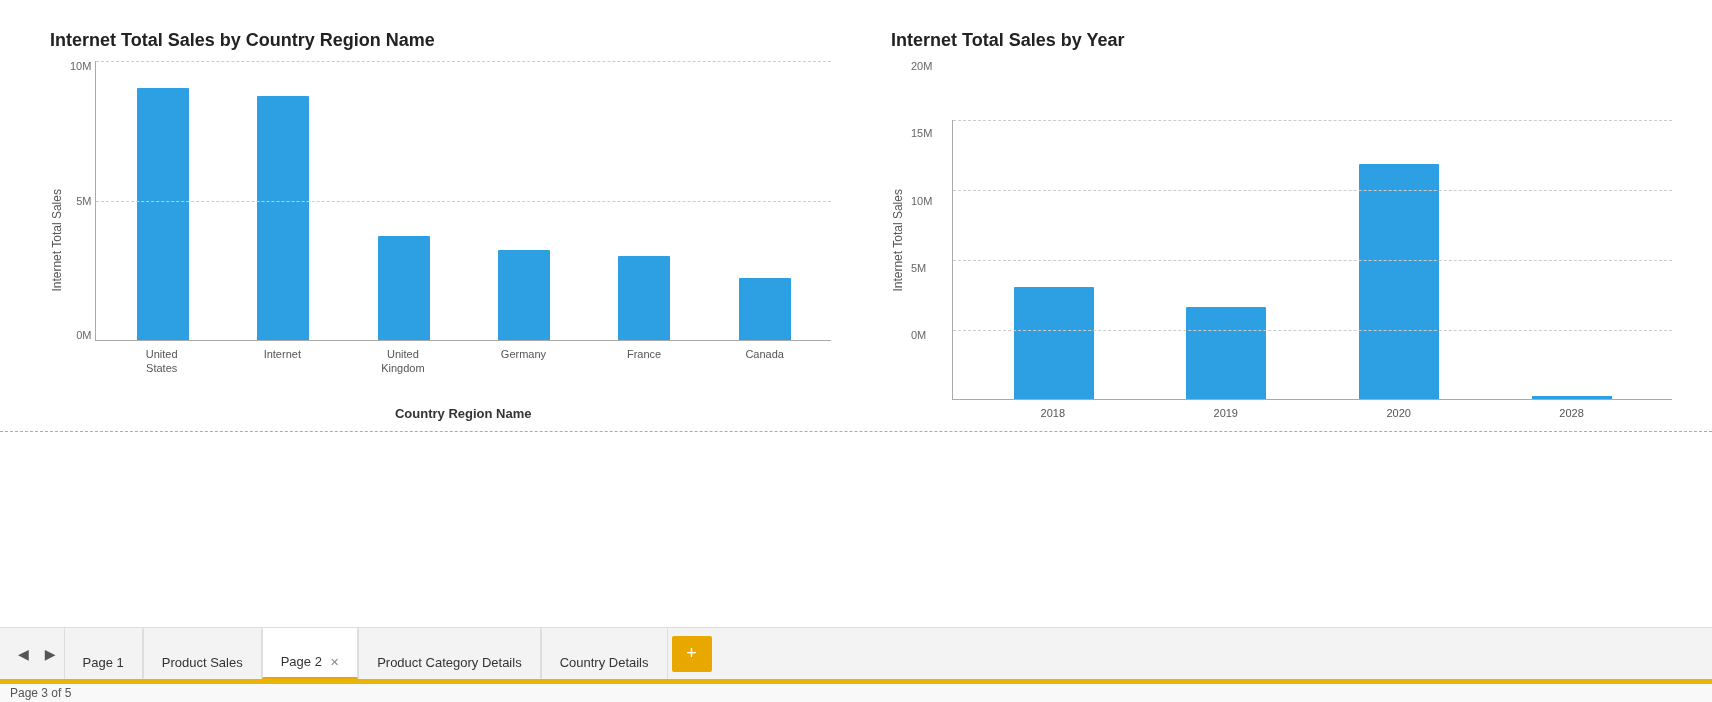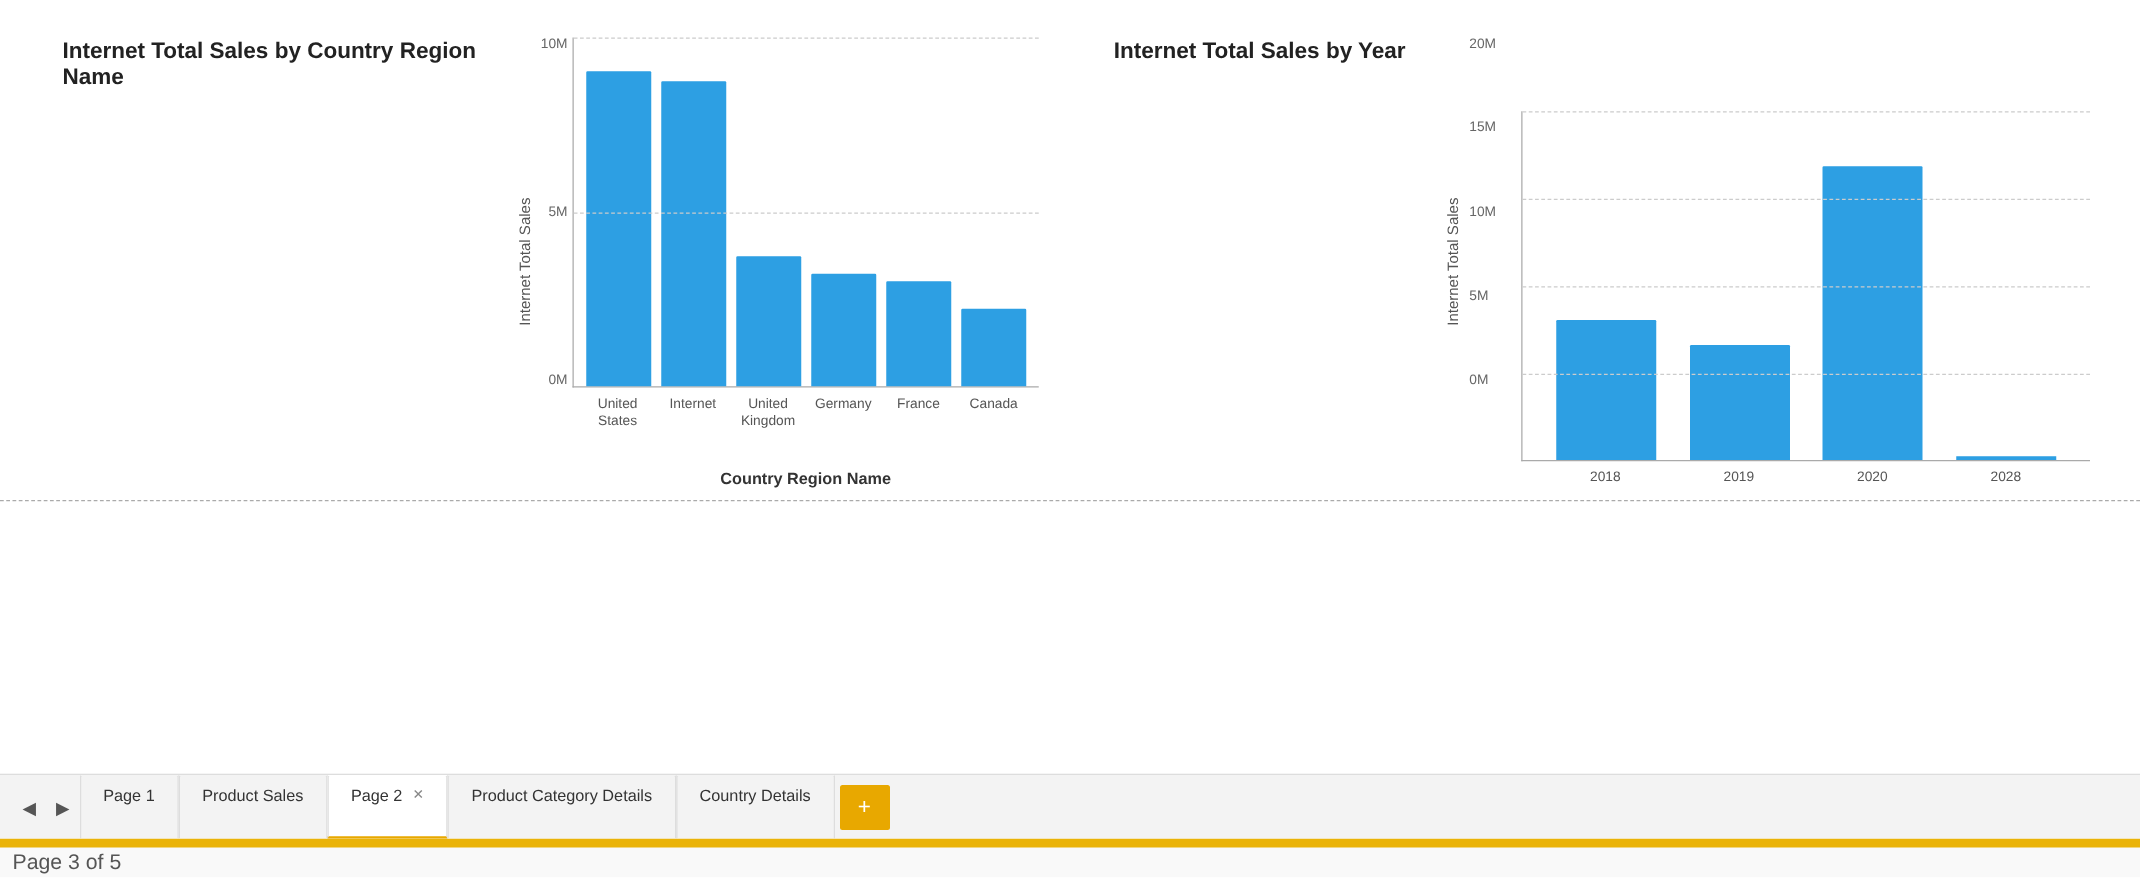--- a/index.html
+++ b/index.html
@@ -70,21 +70,21 @@
 
     .tab {
       padding: 8px 18px;
       font-size: 13px;
       cursor: pointer;
       border: 1px solid transparent;
       background: #f3f3f3;
       color: #333;
       border-radius: 0;
       display: flex;
-      align-items: flex-start;
+      align-items: flex-end;
       gap: 6px;
       white-space: nowrap;
       border-right: 1px solid #ddd;
       border-left: 1px solid #ddd;
       height: 100%;
     }
 
     .tab.active {
       background: #fff;
       border-bottom: 2px solid #e8a800;
@@ -109,25 +109,25 @@
       border-radius: 2px;
       margin-left: 4px;
       display: flex;
       align-items: center;
       justify-content: center;
       height: 36px;
       width: 40px;
     }
 
     .status-bar {
-      font-size: 17px;
+      font-size: 12px;
       color: #555;
       padding: 2px 10px;
       background: #f9f9f9;
-      border-top: 7px solid #eab308;
+      border-top: 5px solid #eab308;
     }
 
     .y-ticks {
       display: flex;
       flex-direction: column;
       justify-content: space-between;
       height: 280px;
       margin-right: 4px;
       align-items: flex-end;
     }
@@ -196,22 +196,21 @@
       display: flex;
       flex-direction: row;
       flex: 1;
       gap: 60px;
       padding: 30px 40px 10px 50px;
     }
 
     .chart-block {
       flex: 1;
       display: flex;
-      flex-direction: row;
-      gap: 31px;
+      flex-direction: column;
     }
   </style>
 </head>
 <body>
 
 <div class="two-charts">
 
   <div class="chart-block">
     <div class="chart-title">Internet Total Sales by Country Region Name</div>
     <div style="display:flex;flex-direction:row;flex:1;gap:0;">

